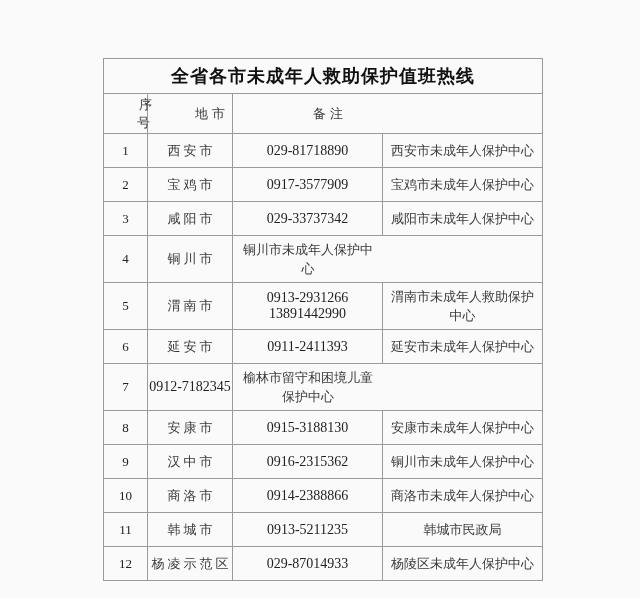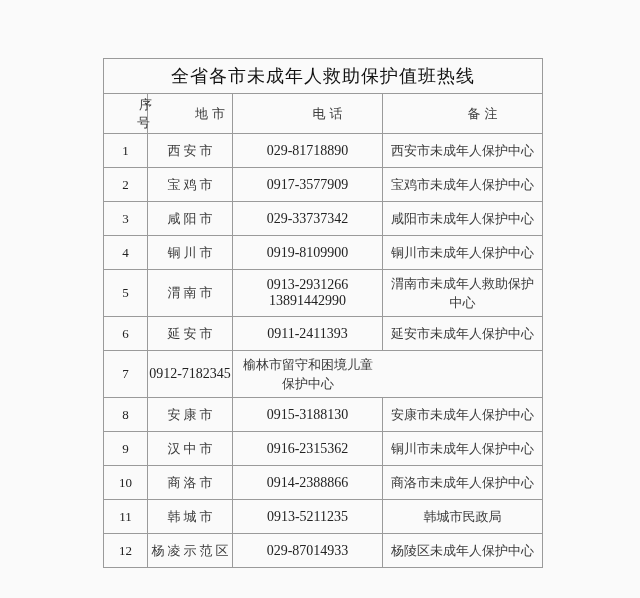--- a/index.html
+++ b/index.html
@@ -23,21 +23,21 @@
     left:103px; top:58px;
     width:440px;
     border:1px solid var(--border);
     background:transparent;
   }
   .title-row{
     height:35px;
     display:flex;align-items:center;justify-content:center;
     border-bottom:1px solid var(--border);
     font-family:"Liberation Sans","DejaVu Sans",sans-serif;
-    font-weight:400;
+    font-weight:700;
     font-size:18px;
     letter-spacing:1px;
     color:var(--title-text);
   }
   .grid-row{
     display:grid;
     grid-template-columns:44px 85px 150px 1fr;
     border-bottom:1px solid var(--border);
   }
   .grid-row:last-child{border-bottom:none;}
@@ -88,21 +88,20 @@
   }
 </style>
 </head>
 <body>
 
 <div class="hotline-table">
   <div class="title-row">全省各市未成年人救助保护值班热线</div>
   <div class="grid-row header-row" id="header-row">
       <div class="hcell">序号</div>
       <div class="hcell">地市</div>
-      <div class="hcell">电话</div>
       <div class="hcell">备注</div>
     </div>
   <div id="rows">
       <div class="grid-row trow">
         <div class="cell serial">1</div>
         <div class="cell city">西安市</div>
         <div class="cell phone">
           <div class="phone-line">029-81718890</div>
         </div>
         <div class="cell remark">西安市未成年人保护中心</div>
@@ -119,23 +118,20 @@
         <div class="cell serial">3</div>
         <div class="cell city">咸阳市</div>
         <div class="cell phone">
           <div class="phone-line">029-33737342</div>
         </div>
         <div class="cell remark">咸阳市未成年人保护中心</div>
       </div>
       <div class="grid-row trow">
         <div class="cell serial">4</div>
         <div class="cell city">铜川市</div>
-        <div class="cell phone">
-          <div class="phone-line">0919-8109900</div>
-        </div>
         <div class="cell remark">铜川市未成年人保护中心</div>
       </div>
       <div class="grid-row trow">
         <div class="cell serial">5</div>
         <div class="cell city">渭南市</div>
         <div class="cell phone">
           <div class="phone-line">0913-2931266</div>
           <div class="phone-line">13891442990</div>
         </div>
         <div class="cell remark wrap-left">渭南市未成年人救助保护中心</div>

